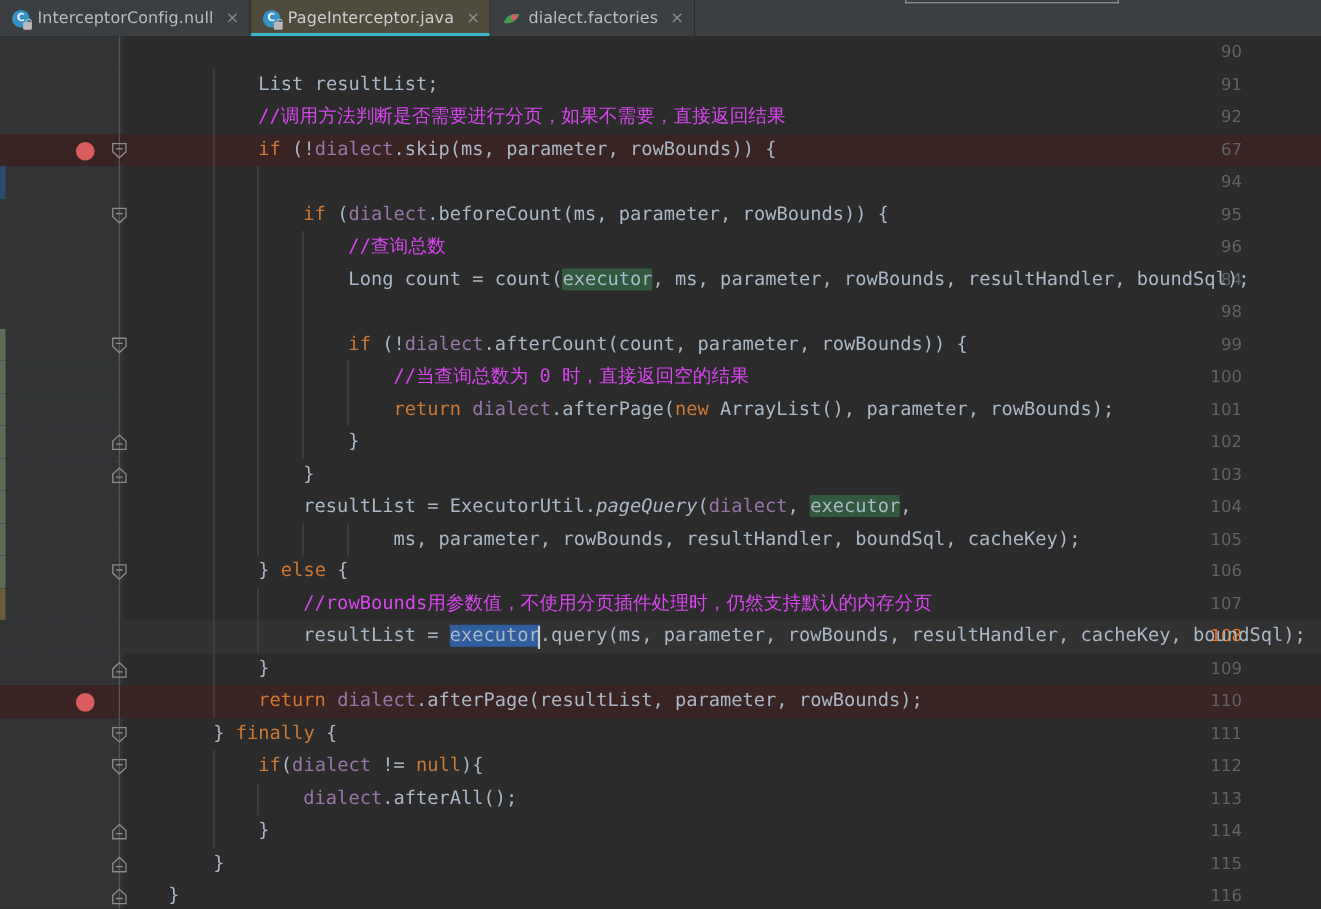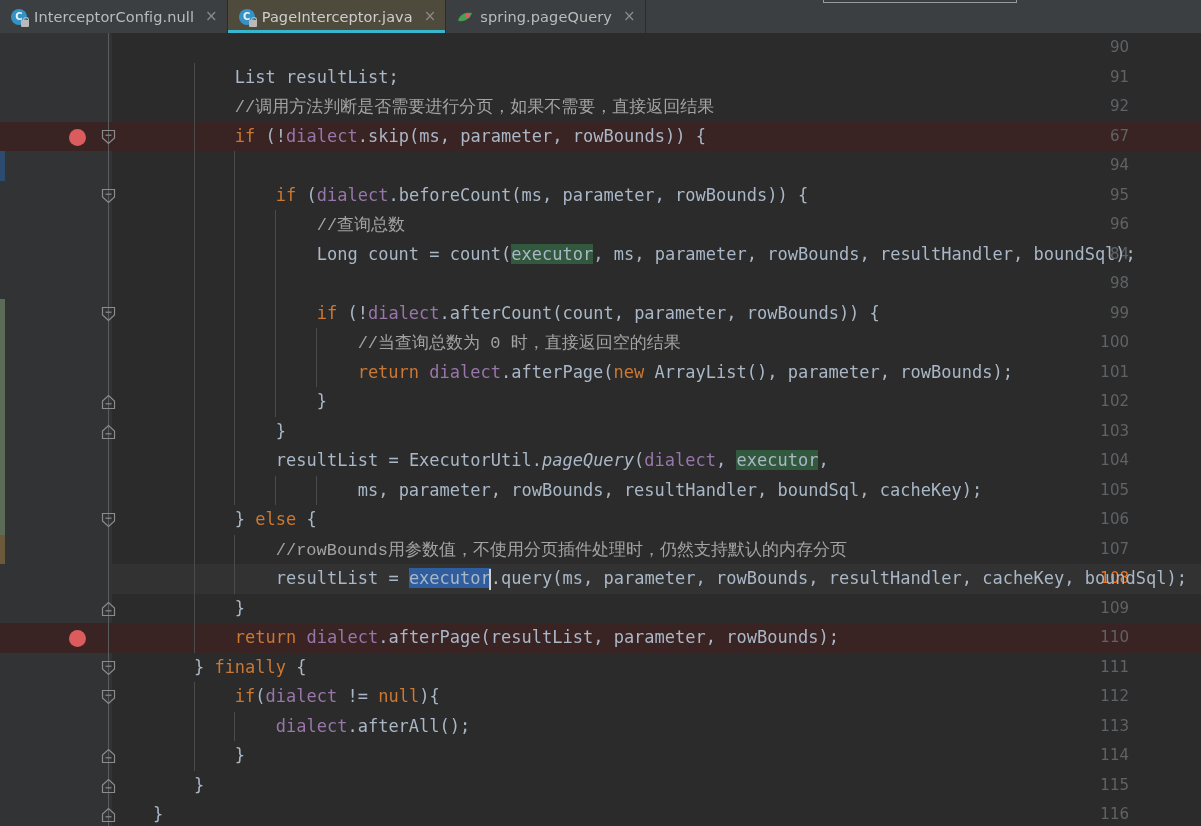--- a/index.html
+++ b/index.html
@@ -175,21 +175,21 @@
   .iguide {
     position: absolute; top: 0;
     width: 1px; height: 29.5px;
     background: #4b4b4b;
   }
 
   
   .t-kw     { color: #cc7832; }
   .t-txt    { color: #a9b7c6; }
   .t-fld    { color: #9876aa; }
-  .t-com    { color: #a3a3a3; font-family: Liberation Mono, monospace; }
+  .t-com    { color: #d946ef; }
   .t-static { color: #a9b7c6; font-style: italic; }
   .t-punct  { color: #a9b7c6; }
   .hl-occ   { background: #32593d; }
   .hl-sel   { background: #2f5d9e; color: #a9b7c6; }
 </style>
 </head>
 <body>
 
 <div id="tabbar">
 
@@ -213,21 +213,21 @@
     <span class="tab-close">×</span>
   </div>
 
   <div class="tab inactive">
     <span class="ic-leaf">
       <svg width="16" height="16" viewBox="0 0 16 16">
         <path d="M1 11 C4 4, 10 3, 15 4 C13 10, 7 13, 2 12 Z" fill="#499c54"></path>
         <circle cx="10.5" cy="6.5" r="2.6" fill="#db5c5c"></circle>
       </svg>
     </span>
-    <span class="tab-label">spring.pageQuery</span>
+    <span class="tab-label">dialect.factories</span>
     <span class="tab-close">×</span>
   </div>
 </div>
 
 <div id="top-hairline"></div>
 
 <div id="editor">
   <div id="gut-sep1"></div>
   <div id="gut-sep2"></div>
   <div id="gut-sep3"></div>

